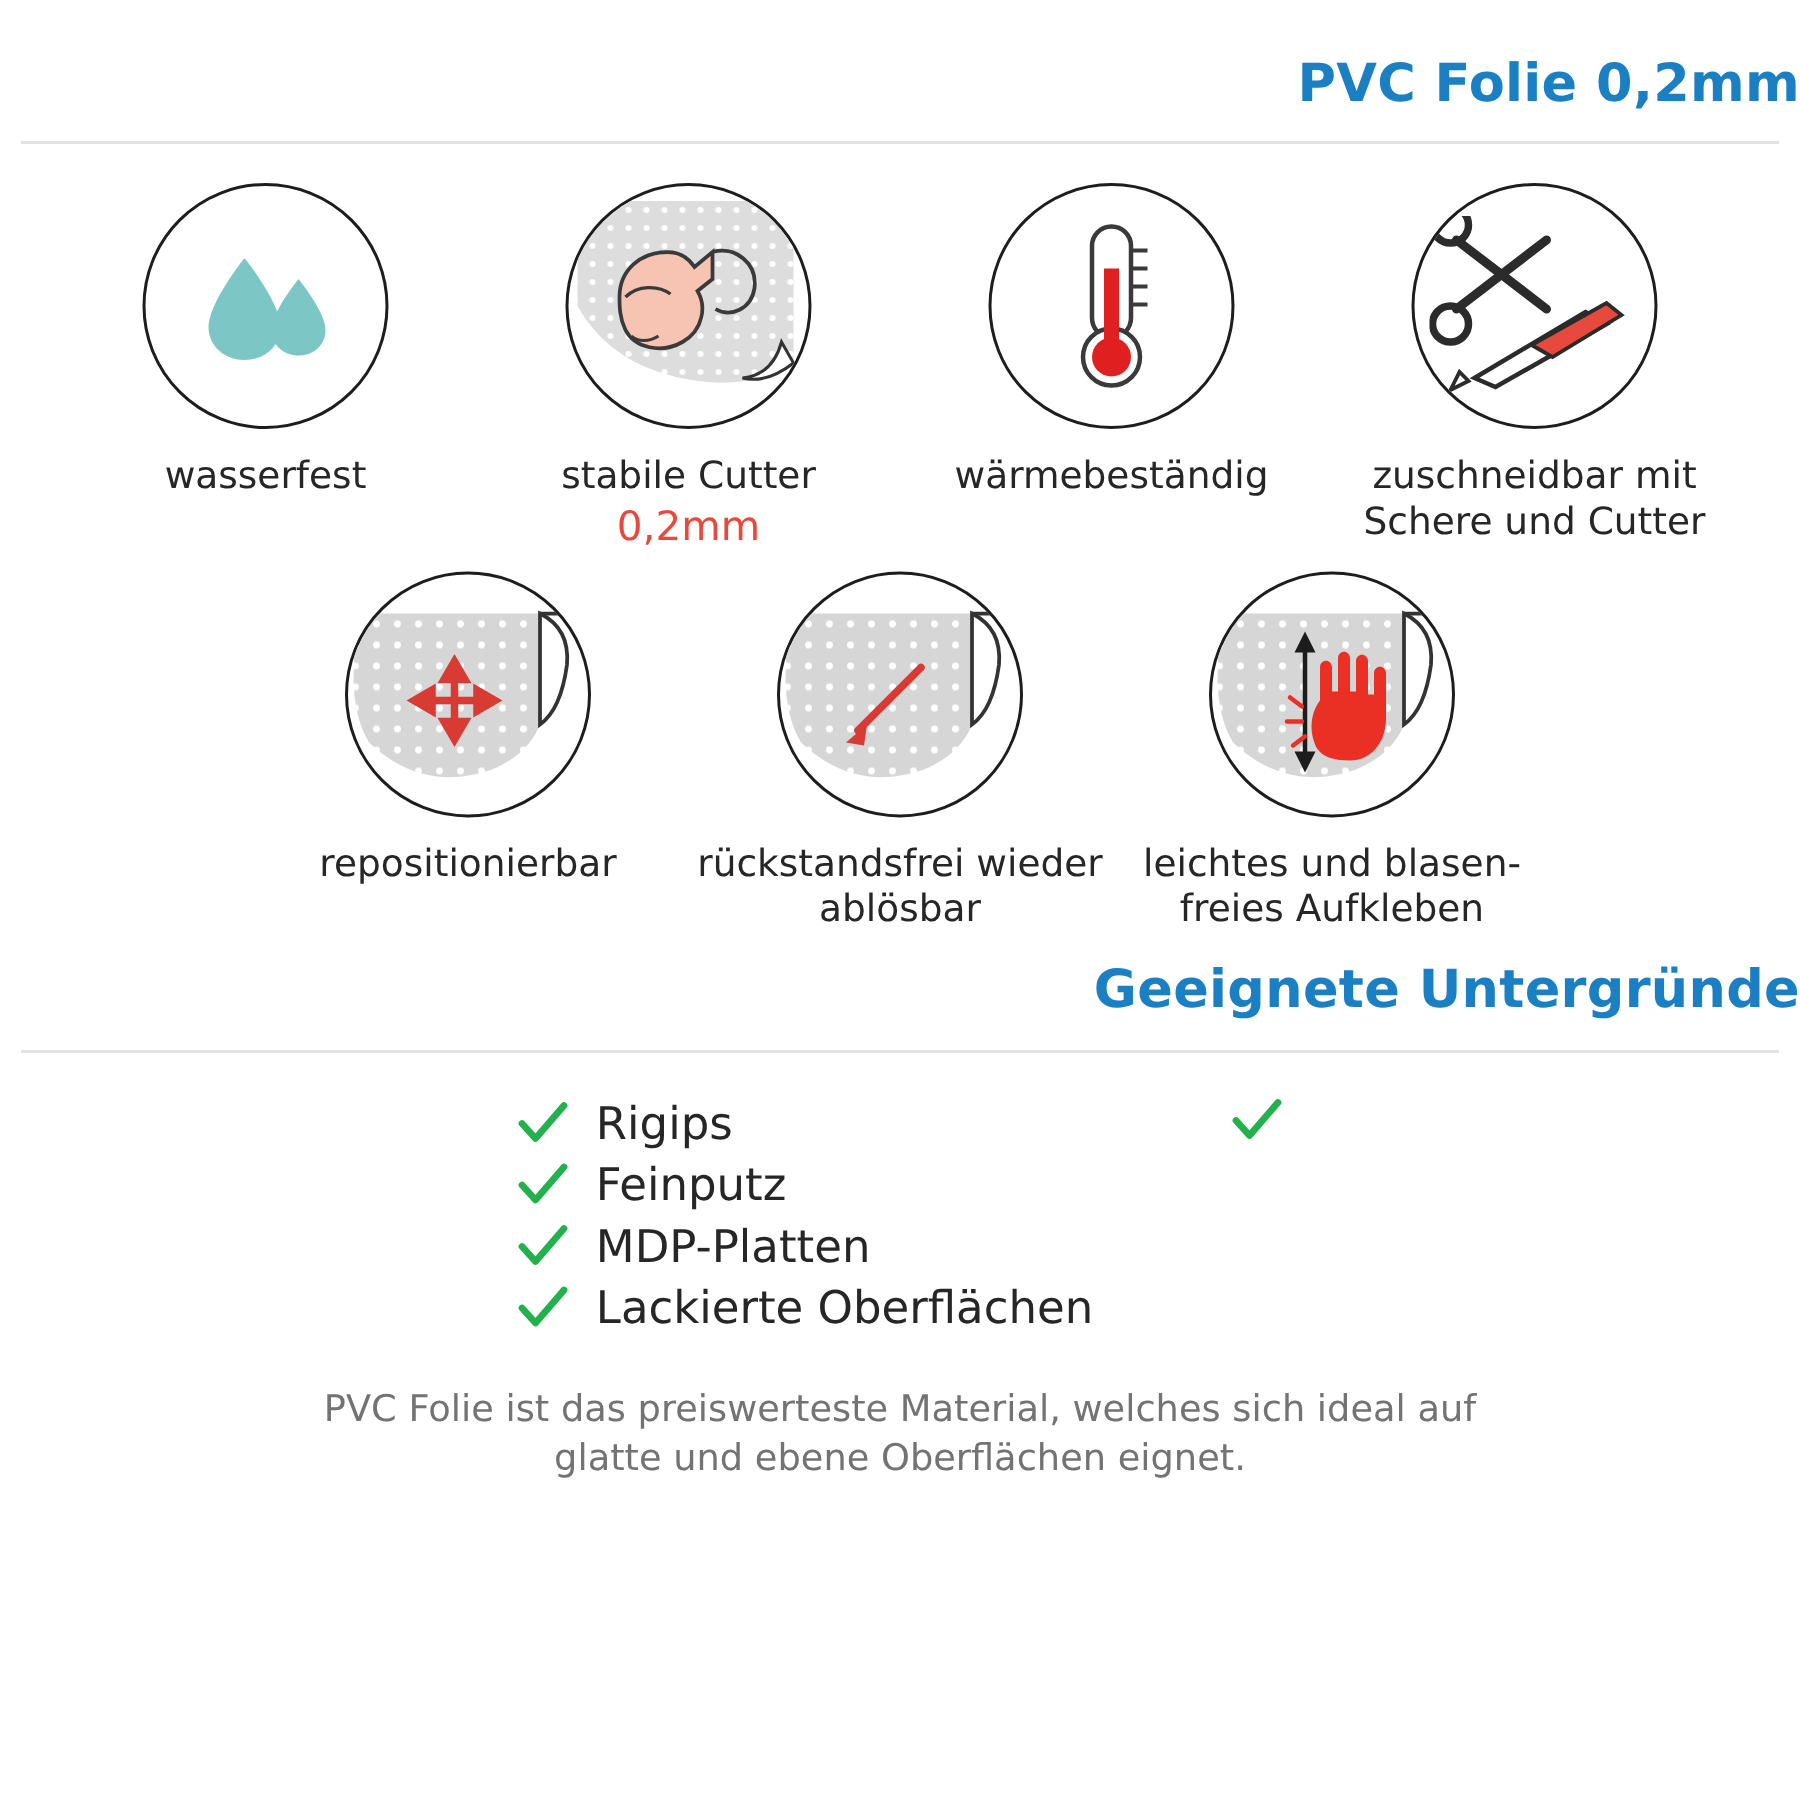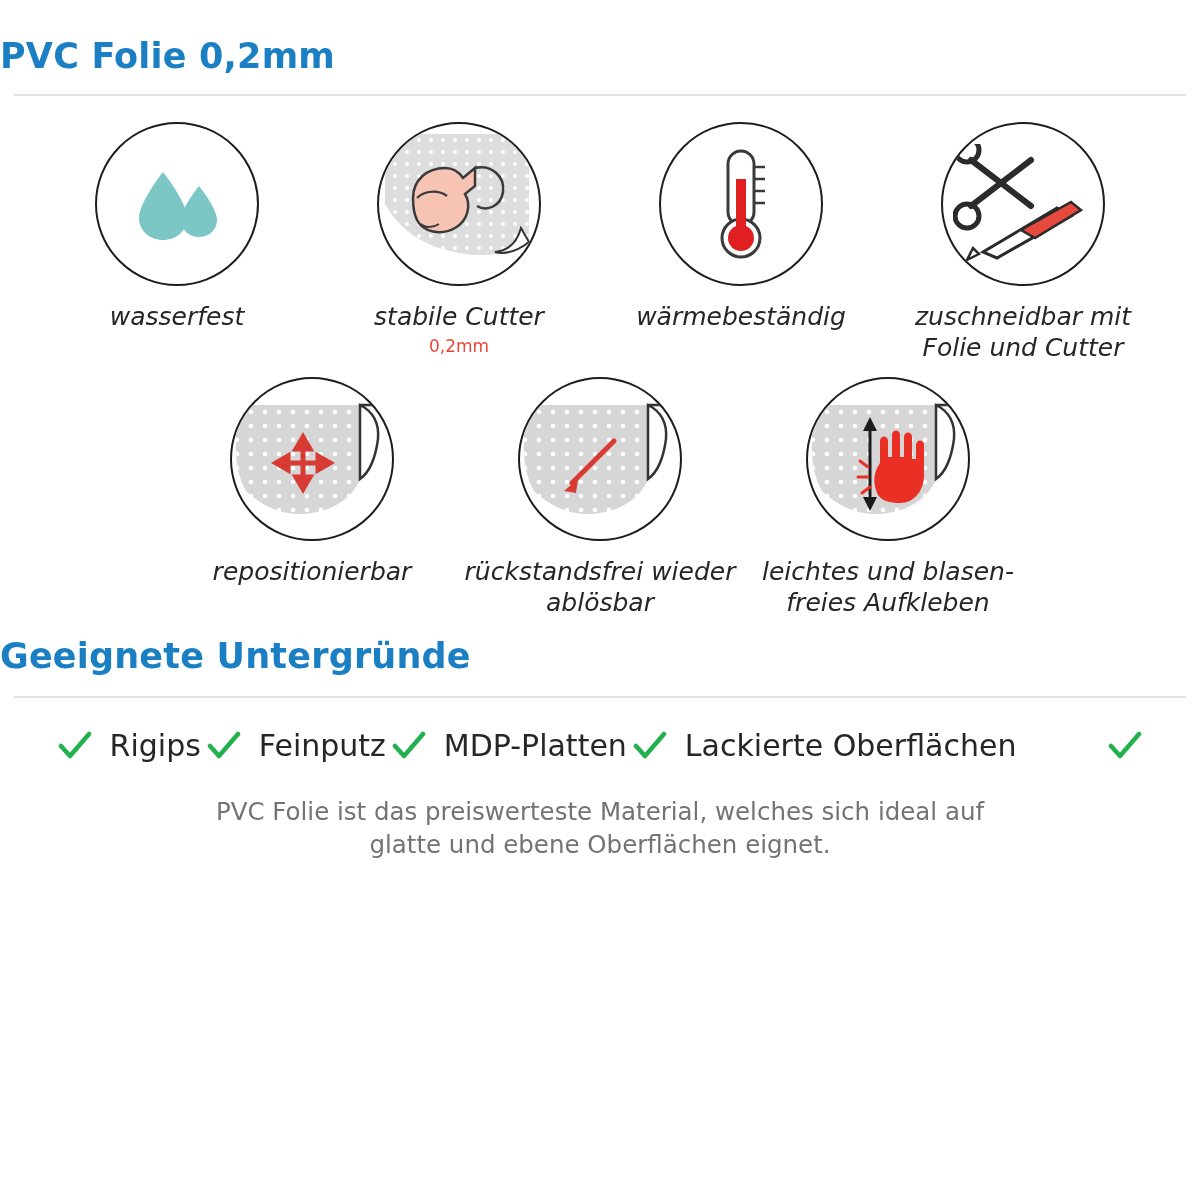--- a/index.html
+++ b/index.html
@@ -16,21 +16,21 @@
   }
   .page {
     position: relative;
     width: 1200px;
     height: 1200px;
     box-sizing: border-box;
   }
 
   
   .title {
-    text-align: left;
+    text-align: right;
     color: #1b7fc4;
     font-size: 35px;
     font-weight: 700;
     letter-spacing: 0.2px;
   }
   .title-1 {
     padding-top: 36px;
     padding-bottom: 18px;
   }
   .rule {
@@ -73,38 +73,38 @@
     align-items: center;
     justify-content: center;
   }
   .caption {
     margin-top: 16px;
     text-align: center;
     font-size: 25px;
     line-height: 1.22;
     color: #262626;
     max-width: 280px;
-    font-style: italic;
   }
   .sub-caption {
     margin-top: 3px;
     text-align: center;
-    font-size: 17px;
+    font-size: 27px;
     color: #e8493d;
   }
 
   
   .checklists {
     display: flex;
     justify-content: center;
     gap: 92px;
     padding-top: 30px;
   }
   .col {
     display: flex;
+    flex-direction: column;
     gap: 6px;
   }
   .check-item {
     display: flex;
     align-items: center;
     gap: 18px;
     font-size: 30px;
     color: #262626;
   }
   .check {
@@ -192,21 +192,21 @@
             <path d="M18 16 L78 62" stroke="#2b2b2b" stroke-width="6" stroke-linecap="round" fill="none"></path>
             <path d="M18 62 L78 16" stroke="#2b2b2b" stroke-width="6" stroke-linecap="round" fill="none"></path>
             <circle cx="14" cy="72" r="12" fill="none" stroke="#2b2b2b" stroke-width="5"></circle>
             <circle cx="14" cy="6" r="12" fill="none" stroke="#2b2b2b" stroke-width="5"></circle>
 
             <path d="M30 108 L104 64 L118 72 L44 114 Z" fill="#ffffff" stroke="#2b2b2b" stroke-width="3"></path>
             <path d="M68 86 L118 58 L128 66 L82 94 Z" fill="#e8493d" stroke="#2b2b2b" stroke-width="2.5"></path>
             <path d="M26 110 L14 116 L20 104 Z" fill="#ffffff" stroke="#2b2b2b" stroke-width="2.5"></path>
           </svg>
         </div>
-        <div class="caption">zuschneidbar mit Folie und Cutter</div>
+        <div class="caption">zuschneidbar mit Schere und Cutter</div>
       </div>
 
     </div>
 
     <div class="row row-2">
 
       <div class="feature">
         <div class="circle">
           <svg width="160" height="160" viewBox="0 0 160 160">
             <defs>

